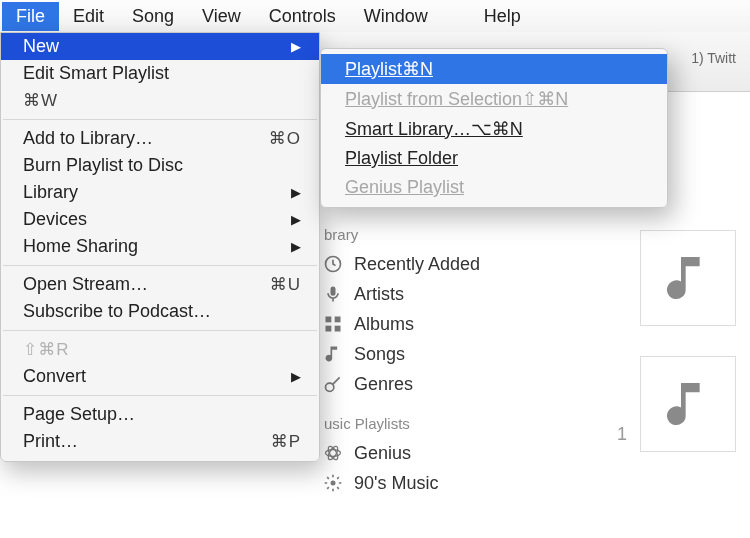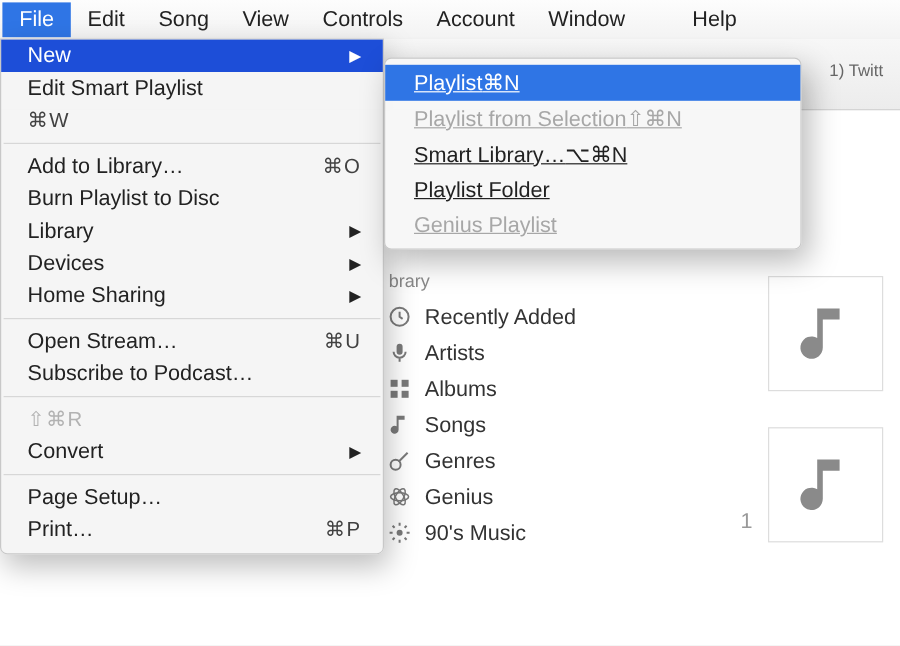--- a/index.html
+++ b/index.html
@@ -50,21 +50,20 @@
 <div class="toolbar"></div>
 <div class="tab-pill">1) Twitt</div>
 <div class="content-bg"></div>
 
 <div class="menubar">
   <div class="menu-item active">File</div>
   <div class="menu-item">Edit</div>
   <div class="menu-item">Song</div>
   <div class="menu-item">View</div>
   <div class="menu-item">Controls</div>
-  <div class="menu-item">Account</div>
   <div class="menu-item">Window</div>
   <div class="menu-item spark">
     <svg width="18" height="18" viewBox="0 0 24 24">
         <path fill="#333" d="M12 2l2 6 6 2-6 2-2 6-2-6-6-2 6-2z"></path>
       </svg>
   </div>
   <div class="menu-item">Help</div>
 </div>
 
 <div class="dropdown" id="file-dropdown">
@@ -188,20 +187,21 @@
       <div class="lib-row">
         <span class="lib-icon">
           <svg width="20" height="20" viewBox="0 0 24 24">
             <circle cx="8" cy="16" r="5" fill="none" stroke="#7a7a7a" stroke-width="2"></circle>
             <path d="M11 13L20 4" stroke="#7a7a7a" stroke-width="2"></path>
           </svg>
         </span>
         <span>Genres</span>
       </div>
     </div>
+  <div class="lib-header">usic Playlists</div>
   <div id="lib2">
       <div class="lib-row">
         <span class="lib-icon">
           <svg width="20" height="20" viewBox="0 0 24 24">
             <ellipse cx="12" cy="12" rx="9" ry="4" fill="none" stroke="#7a7a7a" stroke-width="1.5"></ellipse>
             <ellipse cx="12" cy="12" rx="9" ry="4" transform="rotate(60 12 12)" fill="none" stroke="#7a7a7a" stroke-width="1.5"></ellipse>
             <ellipse cx="12" cy="12" rx="9" ry="4" transform="rotate(-60 12 12)" fill="none" stroke="#7a7a7a" stroke-width="1.5"></ellipse>
           </svg>
         </span>
         <span>Genius</span>

